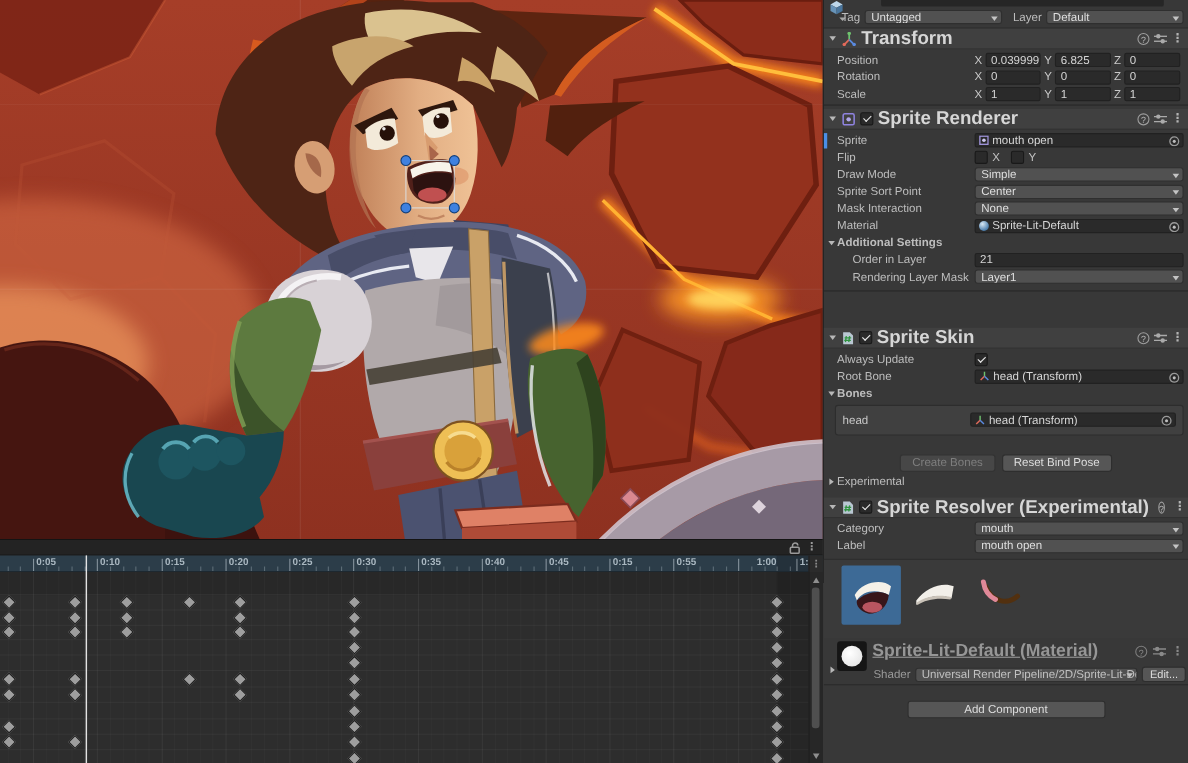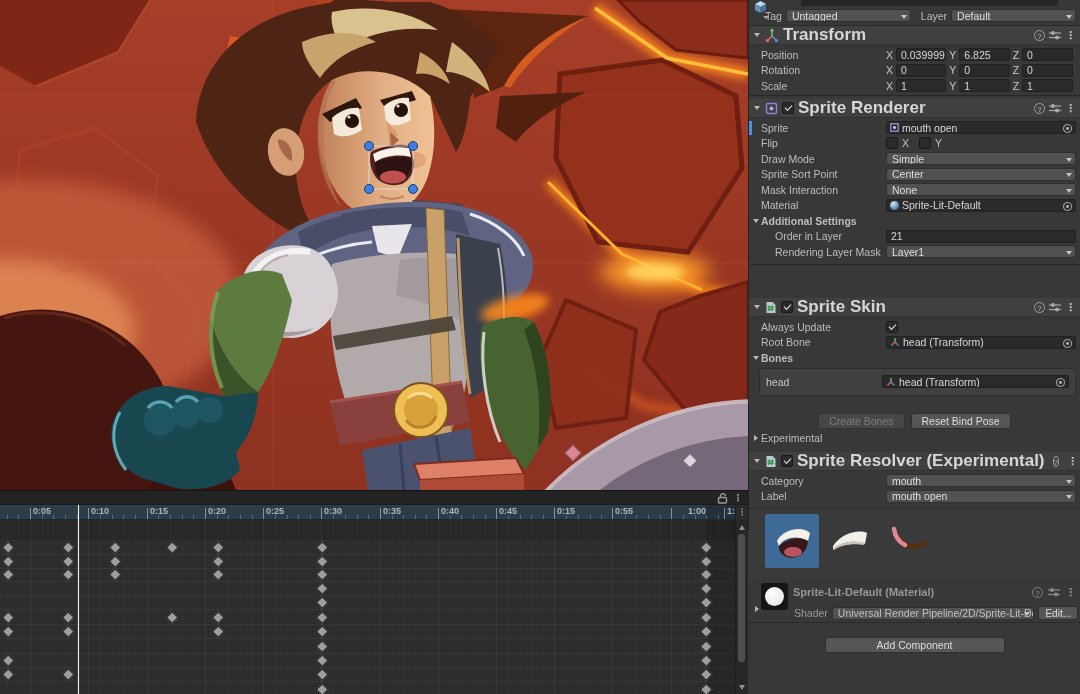--- a/index.html
+++ b/index.html
@@ -65,21 +65,21 @@
   #bones-box{margin:2px 4px 0 10px;height:26px;background:#404040;border:1px solid #2d2d2d;border-radius:3px;display:flex;align-items:center;padding:0 6px;gap:4px;}
   #bones-box .blbl{width:112px;color:#c8c8c8;}
   #btn-row{display:flex;justify-content:center;gap:6px;margin-top:17px;}
   #thumbs{margin-top:4px;height:66px;background:#3a3a3a;border-top:1px solid #2e2e2e;display:flex;align-items:flex-start;padding:5px 0 0 16px;gap:4px;}
   .thumb{width:54px;height:54px;display:flex;align-items:center;justify-content:center;border-radius:2px;}
   .thumb.selected{background:var(--thumb-selected-bg,#3d6a96);}
   
   #mat-head{display:flex;align-items:center;gap:5px;height:22px;padding:4px 4px 0 12px;}
   #mat-thumb{width:27px;height:27px;background:#151515;border-radius:3px;display:flex;align-items:center;justify-content:center;flex:none;margin-top:8px;}
   #mat-thumb .ball{width:19px;height:19px;border-radius:50%;background:radial-gradient(circle at 40% 35%,#ffffff,#e8e8e8 70%,#bdbdbd);}
-  #mat-title{color:#969696;font-weight:bold;font-size:11px;flex:1;white-space:nowrap;overflow:hidden;}
+  #mat-title{color:#969696;font-weight:bold;font-size:16px;flex:1;white-space:nowrap;overflow:hidden;text-decoration:underline;}
   #mat-shader-row{display:flex;align-items:center;gap:4px;height:16px;margin:2px 2px 0 45px;}
   #mat-shader-row .slbl{color:#9a9a9a;flex:none;}
   #mat-fold{position:absolute;left:4px;top:29px;}
   #add-wrap{position:absolute;left:0;right:0;top:630px;}
   #add-component{width:180px;margin:7px auto 0;}
   
   #insp-top{position:absolute;left:0;right:0;top:0;height:25px;border-bottom:1px solid #2a2a2a;}
   #go-name-frag{position:absolute;left:52px;right:22px;top:0;height:6px;background:#262626;border-radius:0 0 2px 2px;}
   #go-icon{position:absolute;left:4px;top:0;}
   #go-arrow{position:absolute;left:14px;top:16px;width:0;height:0;border-left:3px solid transparent;border-right:3px solid transparent;border-top:3.5px solid #a8a8a8;}

